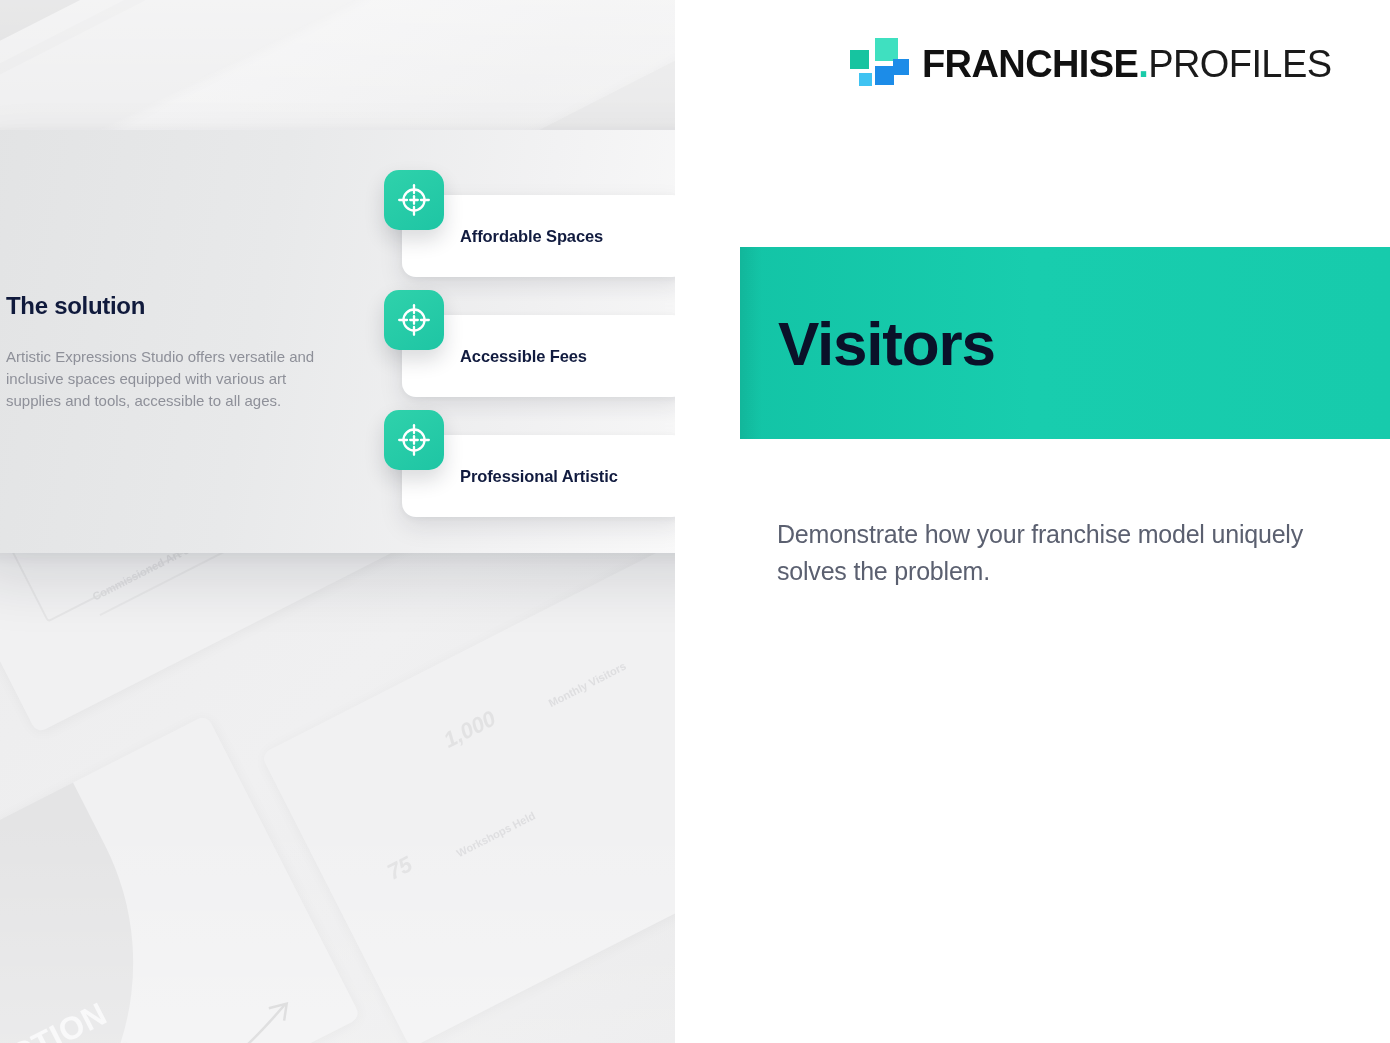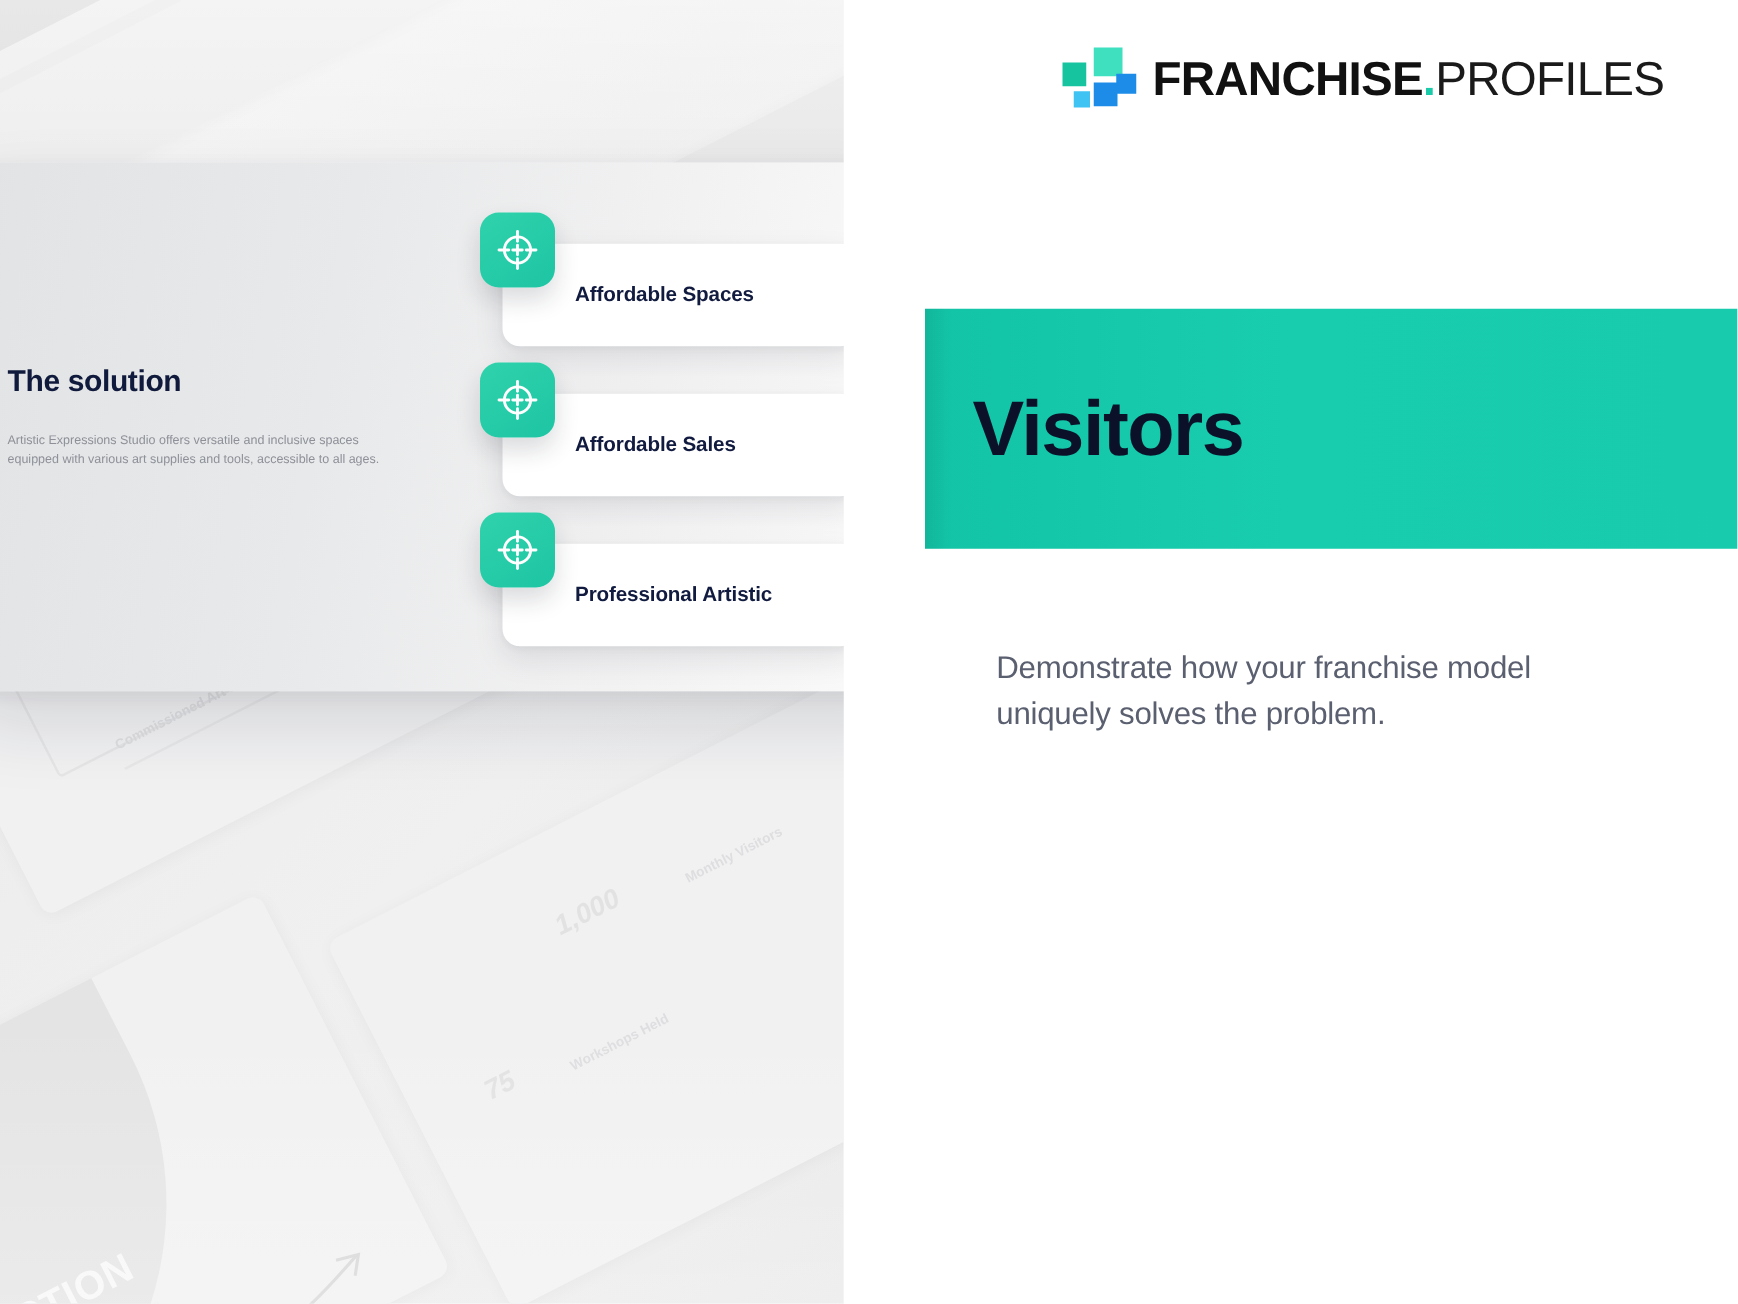--- a/index.html
+++ b/index.html
@@ -70,21 +70,21 @@
     border-radius:26px;
     box-shadow:0 26px 58px rgba(25,30,45,.13), 0 4px 14px rgba(25,30,45,.06);
   }
   .sp-title{
     position:absolute; left:36px; top:162px;
     font-size:24px; font-weight:800; color:#101a3c;
     letter-spacing:-.3px;
   }
   .sp-desc{
     position:absolute; left:36px; top:216px; width:320px;
-    font-size:10px; line-height:1.45; color:#8e9099; font-weight:400;
+    font-size:15px; line-height:1.45; color:#8e9099; font-weight:400;
   }
 
   .feature{
     position:absolute; left:432px; width:284px; height:82px;
     background:#ffffff; border-radius:14px;
     box-shadow:0 10px 24px rgba(25,30,45,.10), 0 2px 6px rgba(25,30,45,.05);
     display:flex; align-items:center;
   }
   .feature-label{
     font-size:16.5px; font-weight:800; color:#111b3f;
@@ -134,21 +134,20 @@
     position:relative; padding-left:38px;
     font-size:62px; font-weight:700; color:#0a1129; letter-spacing:-1.2px;
   }
 
   .copy{
     position:absolute; left:102px; top:516px; width:540px;
   }
   .copy p{
     font-size:25px; line-height:1.48; color:#5b6070; font-weight:400;
     letter-spacing:-.2px;
-    margin-left:20px;
   }
   .copy p + p{ margin-top:38px; }
 </style>
 </head>
 <body>
 
 <div id="root">
 
   <div class="bg-collage">
     <div class="deck-plane">
@@ -214,21 +213,21 @@
         <line x1="17" y1="2.2" x2="17" y2="10"></line>
           <line x1="17" y1="24" x2="17" y2="31.8"></line>
         <line x1="2.2" y1="17" x2="10" y2="17"></line>
           <line x1="24" y1="17" x2="31.8" y2="17"></line>
         <line x1="17" y1="13.2" x2="17" y2="20.8"></line>
           <line x1="13.2" y1="17" x2="20.8" y2="17"></line>
       </svg>
     </div>
 
     <div class="feature f2">
-      <span class="feature-label">Affordable Sales</span>
+      <span class="feature-label">Accessible Fees</span>
     </div>
     <div class="feature-icon fi2">
       <svg width="34" height="34" viewBox="0 0 34 34" fill="none" stroke="#ffffff" stroke-width="2.3" stroke-linecap="round">
         <circle cx="17" cy="17" r="10.5"></circle>
         <line x1="17" y1="2.2" x2="17" y2="10"></line>
           <line x1="17" y1="24" x2="17" y2="31.8"></line>
         <line x1="2.2" y1="17" x2="10" y2="17"></line>
           <line x1="24" y1="17" x2="31.8" y2="17"></line>
         <line x1="17" y1="13.2" x2="17" y2="20.8"></line>
           <line x1="13.2" y1="17" x2="20.8" y2="17"></line>

